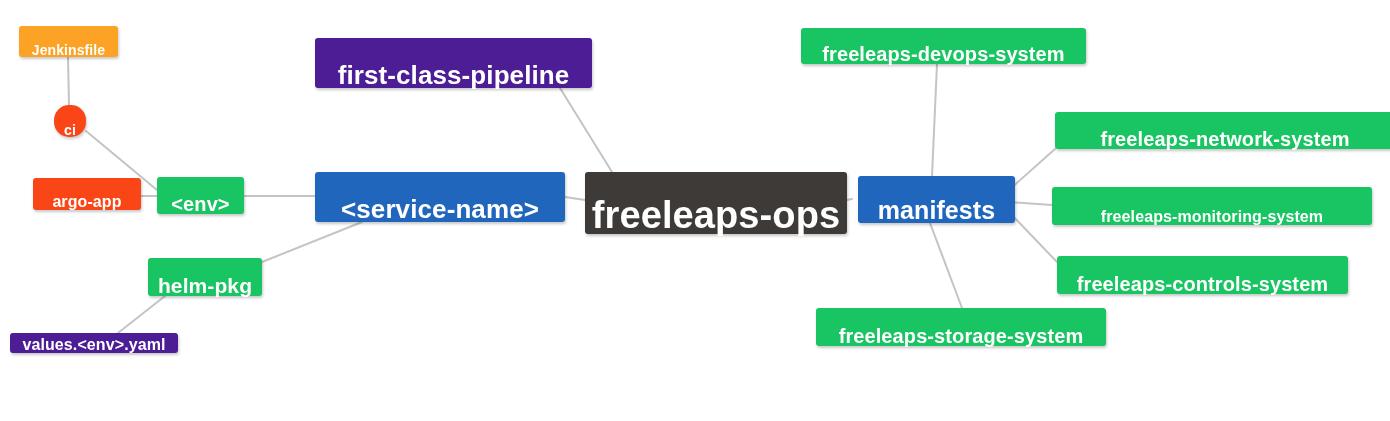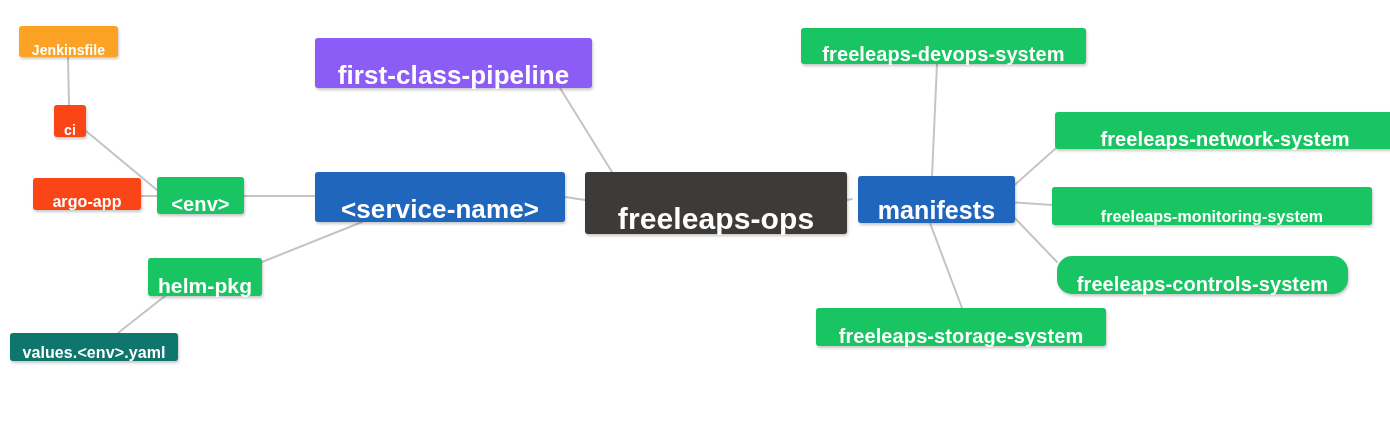--- a/index.html
+++ b/index.html
@@ -55,59 +55,59 @@
       <line x1="1009" y1="212" x2="1057" y2="262" stroke="#c4c4c4" stroke-width="2" stroke-linecap="round"></line>
       <line x1="930" y1="223" x2="962" y2="308" stroke="#c4c4c4" stroke-width="2" stroke-linecap="round"></line>
       <line x1="315" y1="196" x2="244" y2="196" stroke="#c4c4c4" stroke-width="2" stroke-linecap="round"></line>
       <line x1="362" y1="222" x2="262" y2="262" stroke="#c4c4c4" stroke-width="2" stroke-linecap="round"></line>
       <line x1="157" y1="190" x2="86" y2="131" stroke="#c4c4c4" stroke-width="2" stroke-linecap="round"></line>
       <line x1="157" y1="196" x2="124" y2="196" stroke="#c4c4c4" stroke-width="2" stroke-linecap="round"></line>
       <line x1="69" y1="105" x2="68" y2="57" stroke="#c4c4c4" stroke-width="2" stroke-linecap="round"></line>
       <line x1="165" y1="296" x2="118" y2="333" stroke="#c4c4c4" stroke-width="2" stroke-linecap="round"></line>
     </svg>
   <div id="node-layer">
-      <div class="node" style="left: 585px; top: 172px; width: 262px; height: 62px; background: rgb(62, 58, 55); font-size: 30px;">
+      <div class="node" style="left: 585px; top: 172px; width: 262px; height: 62px; background: rgb(62, 58, 55); font-size: 38px;">
         <span class="node-label">freeleaps-ops</span>
       </div>
       <div class="node" style="left: 858px; top: 176px; width: 157px; height: 47px; background: rgb(33, 102, 189); font-size: 25px;">
         <span class="node-label">manifests</span>
       </div>
       <div class="node" style="left: 315px; top: 172px; width: 250px; height: 50px; background: rgb(33, 102, 189); font-size: 26px;">
         <span class="node-label">&lt;service-name&gt;</span>
       </div>
-      <div class="node" style="left: 315px; top: 38px; width: 277px; height: 50px; background: #8b5cf6; font-size: 26px;">
+      <div class="node" style="left: 315px; top: 38px; width: 277px; height: 50px; background: #4c1d95; font-size: 26px;">
         <span class="node-label">first-class-pipeline</span>
       </div>
       <div class="node" style="left: 157px; top: 177px; width: 87px; height: 37px; background: rgb(25, 196, 98); font-size: 20px;">
         <span class="node-label">&lt;env&gt;</span>
       </div>
       <div class="node" style="left: 148px; top: 258px; width: 114px; height: 38px; background: rgb(25, 196, 98); font-size: 21px;">
         <span class="node-label">helm-pkg</span>
       </div>
-      <div class="node" style="left: 54px; top: 105px; width: 32px; height: 32px; background: rgb(250, 69, 22); font-size: 14px;">
+      <div class="node" style="left: 54px; top: 105px; width: 32px; height: 32px; background: rgb(250, 69, 22); font-size: 14px; border-radius: 15px;">
         <span class="node-label">ci</span>
       </div>
       <div class="node" style="left: 19px; top: 26px; width: 99px; height: 31px; background: rgb(252, 163, 38); font-size: 14px;">
         <span class="node-label">Jenkinsfile</span>
       </div>
       <div class="node" style="left: 33px; top: 178px; width: 108px; height: 32px; background: rgb(250, 69, 22); font-size: 16px;">
         <span class="node-label">argo-app</span>
       </div>
-      <div class="node" style="left: 10px; top: 333px; width: 168px; height: 28px; background: #0f766e; font-size: 16px;">
+      <div class="node" style="left: 10px; top: 333px; width: 168px; height: 20px; background: #4c1d95; font-size: 16px;">
         <span class="node-label">values.&lt;env&gt;.yaml</span>
       </div>
       <div class="node" style="left: 801px; top: 28px; width: 285px; height: 36px; background: rgb(25, 196, 98); font-size: 20px;">
         <span class="node-label">freeleaps-devops-system</span>
       </div>
       <div class="node" style="left: 1055px; top: 112px; width: 340px; height: 37px; background: rgb(25, 196, 98); font-size: 20px;">
         <span class="node-label">freeleaps-network-system</span>
       </div>
       <div class="node" style="left: 1052px; top: 187px; width: 320px; height: 38px; background: rgb(25, 196, 98); font-size: 16px;">
         <span class="node-label">freeleaps-monitoring-system</span>
       </div>
-      <div class="node" style="left: 1057px; top: 256px; width: 291px; height: 38px; background: rgb(25, 196, 98); font-size: 20px; border-radius: 15px;">
+      <div class="node" style="left: 1057px; top: 256px; width: 291px; height: 38px; background: rgb(25, 196, 98); font-size: 20px;">
         <span class="node-label">freeleaps-controls-system</span>
       </div>
       <div class="node" style="left: 816px; top: 308px; width: 290px; height: 38px; background: rgb(25, 196, 98); font-size: 20px;">
         <span class="node-label">freeleaps-storage-system</span>
       </div>
     </div>
 </div>
 
 </body></html>

